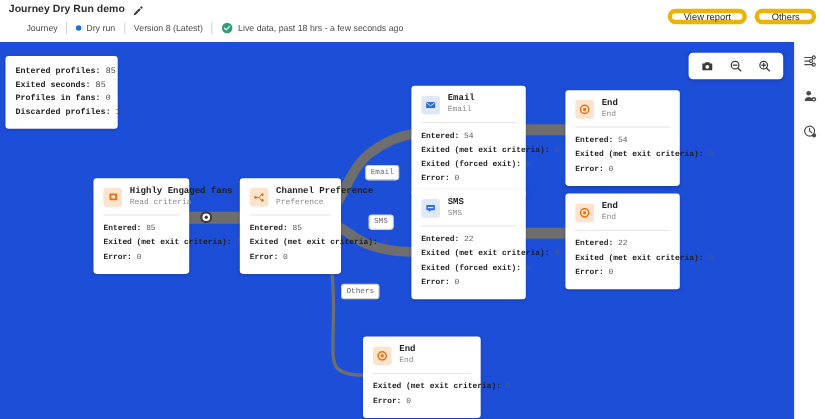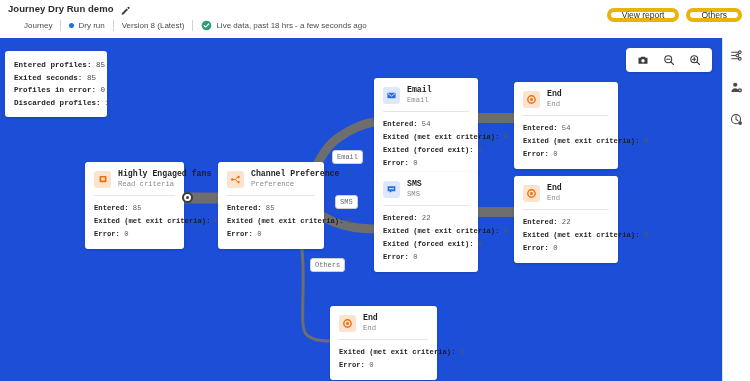--- a/index.html
+++ b/index.html
@@ -203,51 +203,51 @@
     <div class="stats-panel">
       <div class="stat-line">
         <b>Entered profiles:</b>
         <span>85</span>
       </div>
       <div class="stat-line">
         <b>Exited seconds:</b>
         <span>85</span>
       </div>
       <div class="stat-line">
-        <b>Profiles in error:</b>
+        <b>Profiles in fans:</b>
         <span>0</span>
       </div>
       <div class="stat-line">
         <b>Discarded profiles:</b>
         <span>1</span>
       </div>
     </div>
 
-    <div class="node" style="left:85px; top:124px; width:99px;">
+    <div class="node" style="left:85px; top:124px; width:87px;">
       <div class="node-head">
         <span class="node-ico ico-orange">
           <svg viewBox="0 0 16 16" width="10" height="10">
               <rect x="2.5" y="3" width="11" height="10" rx="1.2" fill="#e8700d"></rect>
               <rect x="5.2" y="5.6" width="5.6" height="4.8" fill="#fbe3ce"></rect>
             </svg>
         </span>
         <span class="node-titles">
           <span class="node-title">Highly Engaged fans</span>
           <span class="node-sub">Read criteria</span>
         </span>
       </div>
       <div class="node-div"></div>
       <div class="node-body">
         <div class="node-stat"><b>Entered:</b> <span>85</span></div>
         <div class="node-stat"><b>Exited (met exit criteria):</b> <span>0</span></div>
         <div class="node-stat"><b>Error:</b> <span>0</span></div>
       </div>
     </div>
 
-    <div class="node" style="left:218px; top:124px; width:106px;">
+    <div class="node" style="left:218px; top:124px; width:92px;">
       <div class="node-head">
         <span class="node-ico ico-orange">
           <svg viewBox="0 0 16 16" width="11" height="11">
               <circle cx="3.4" cy="8" r="1.8" fill="#e8700d"></circle>
               <circle cx="12.4" cy="4.2" r="1.8" fill="#e8700d"></circle>
               <circle cx="12.4" cy="11.8" r="1.8" fill="#e8700d"></circle>
               <path d="M5 8h3M8 8l3-3.6M8 8l3 3.6" stroke="#e8700d" stroke-width="1.3" fill="none"></path>
             </svg>
         </span>
         <span class="node-titles">

